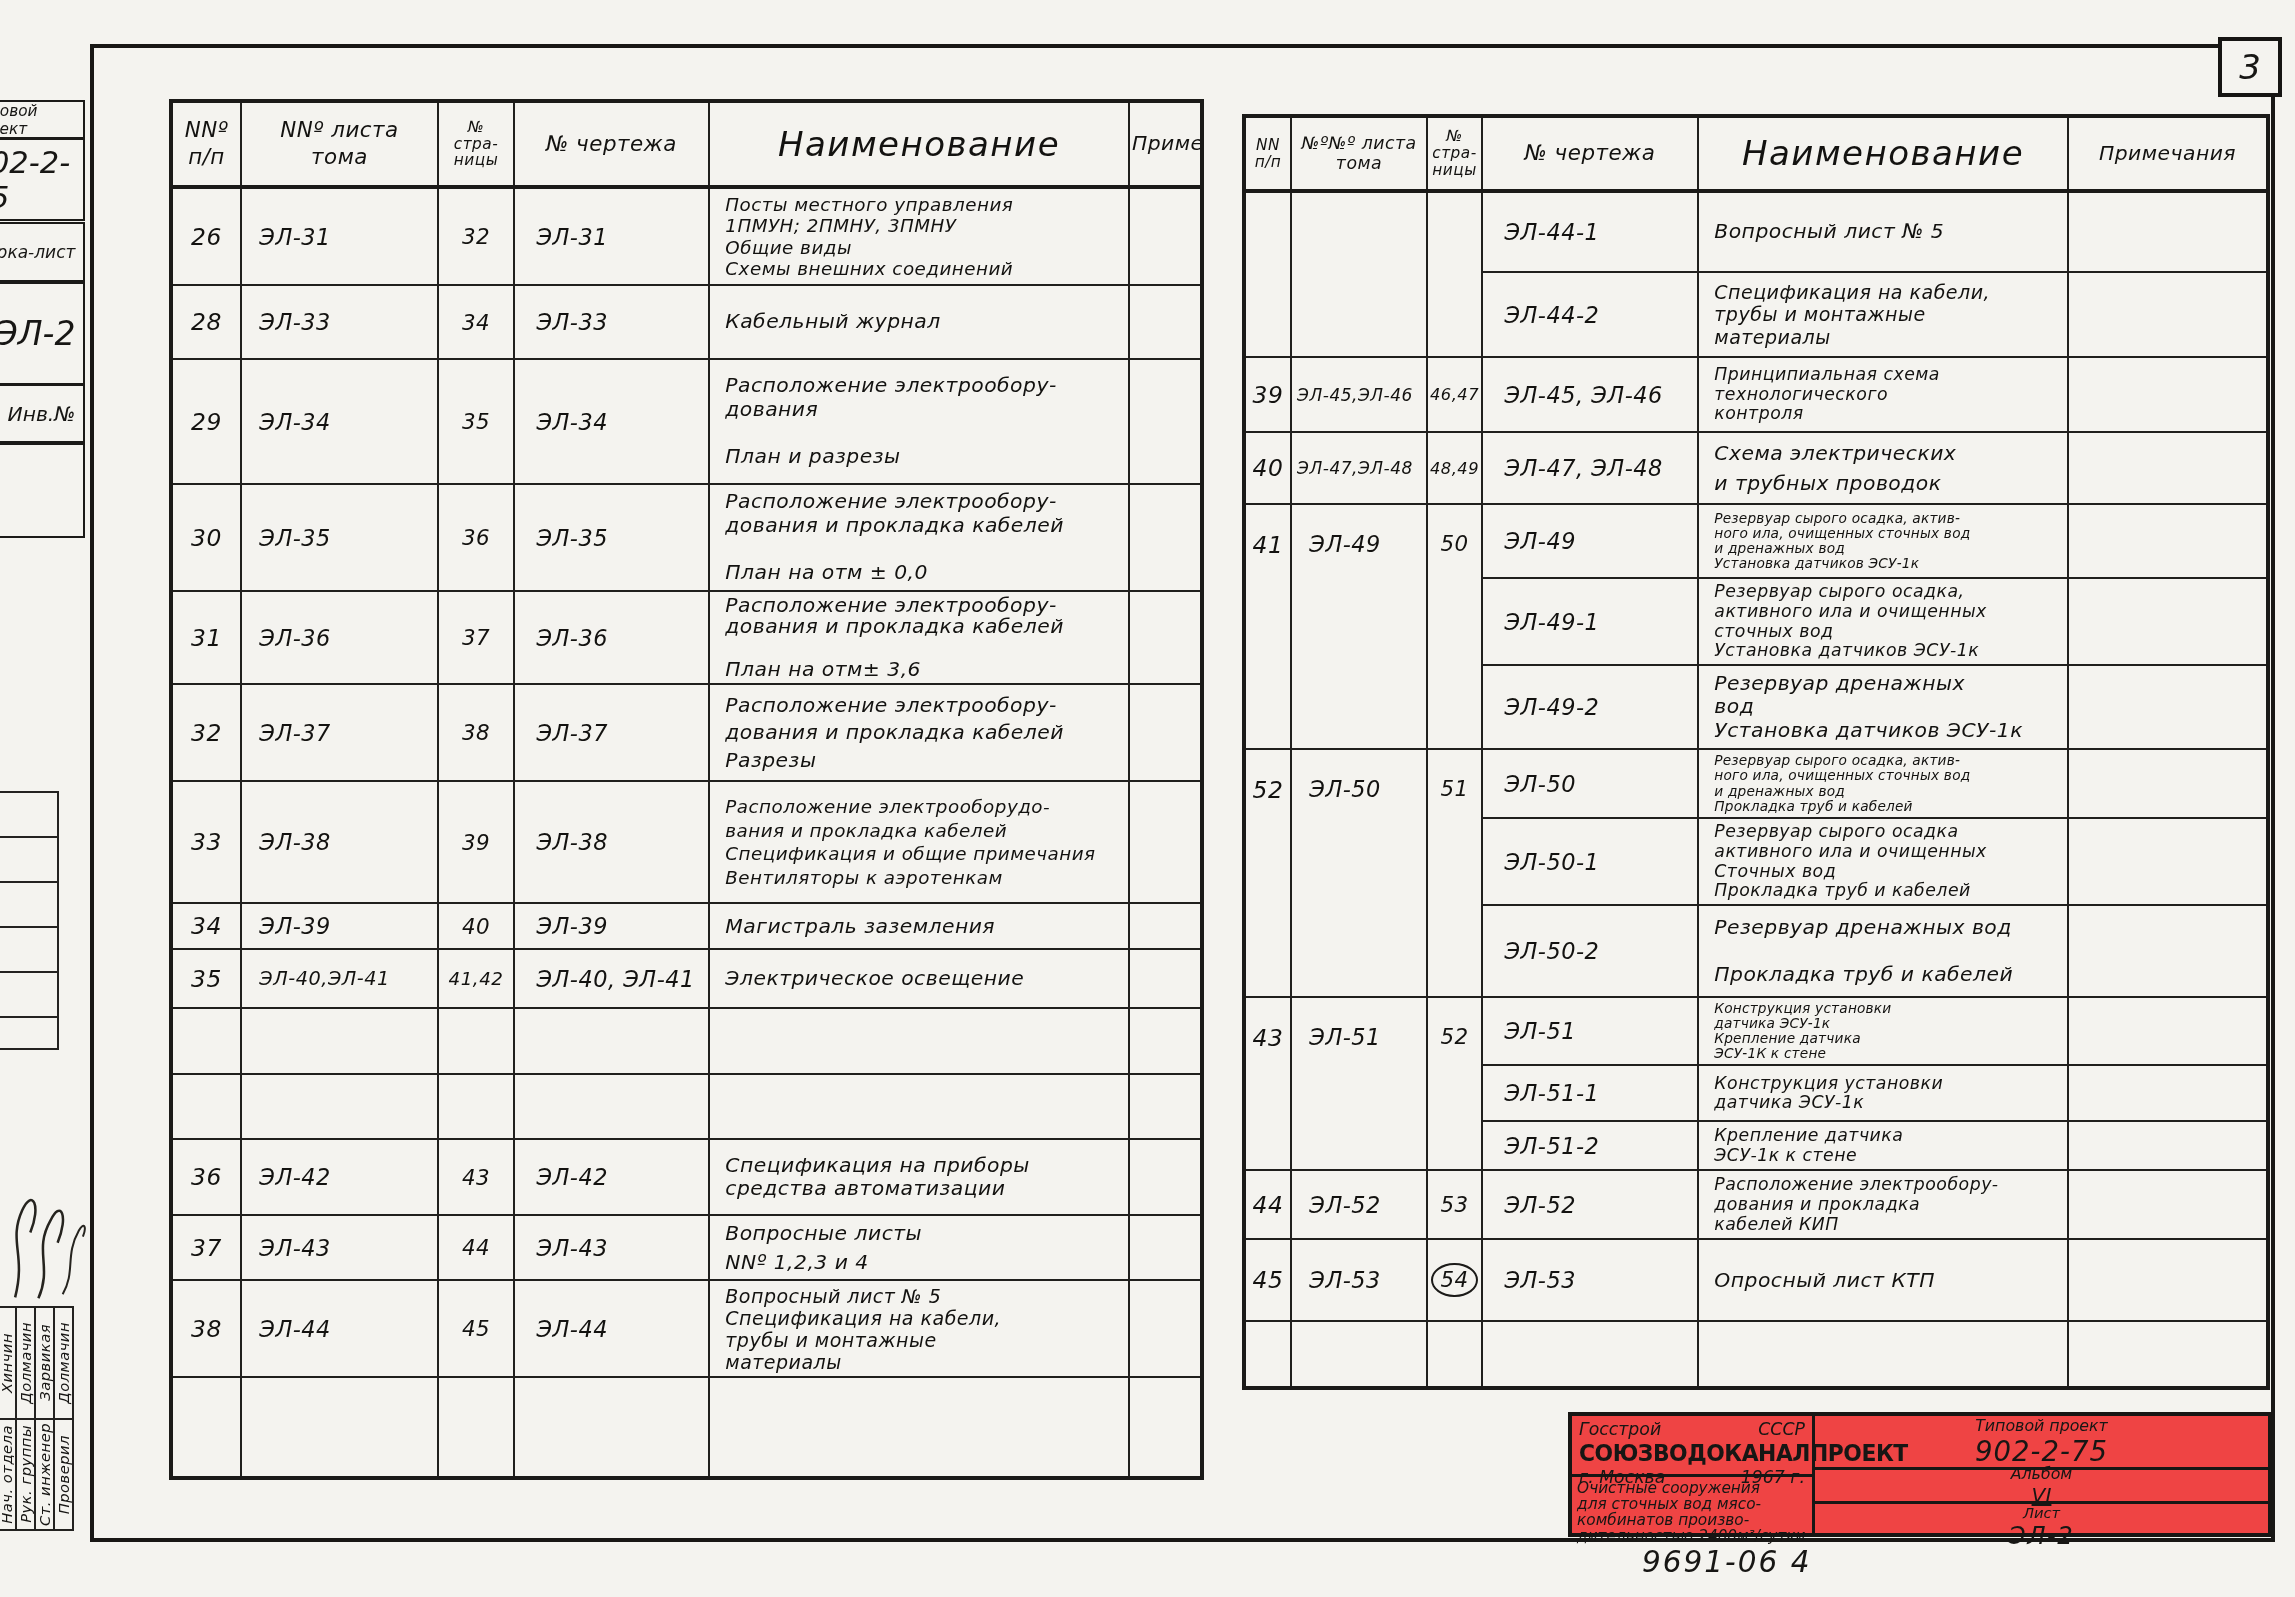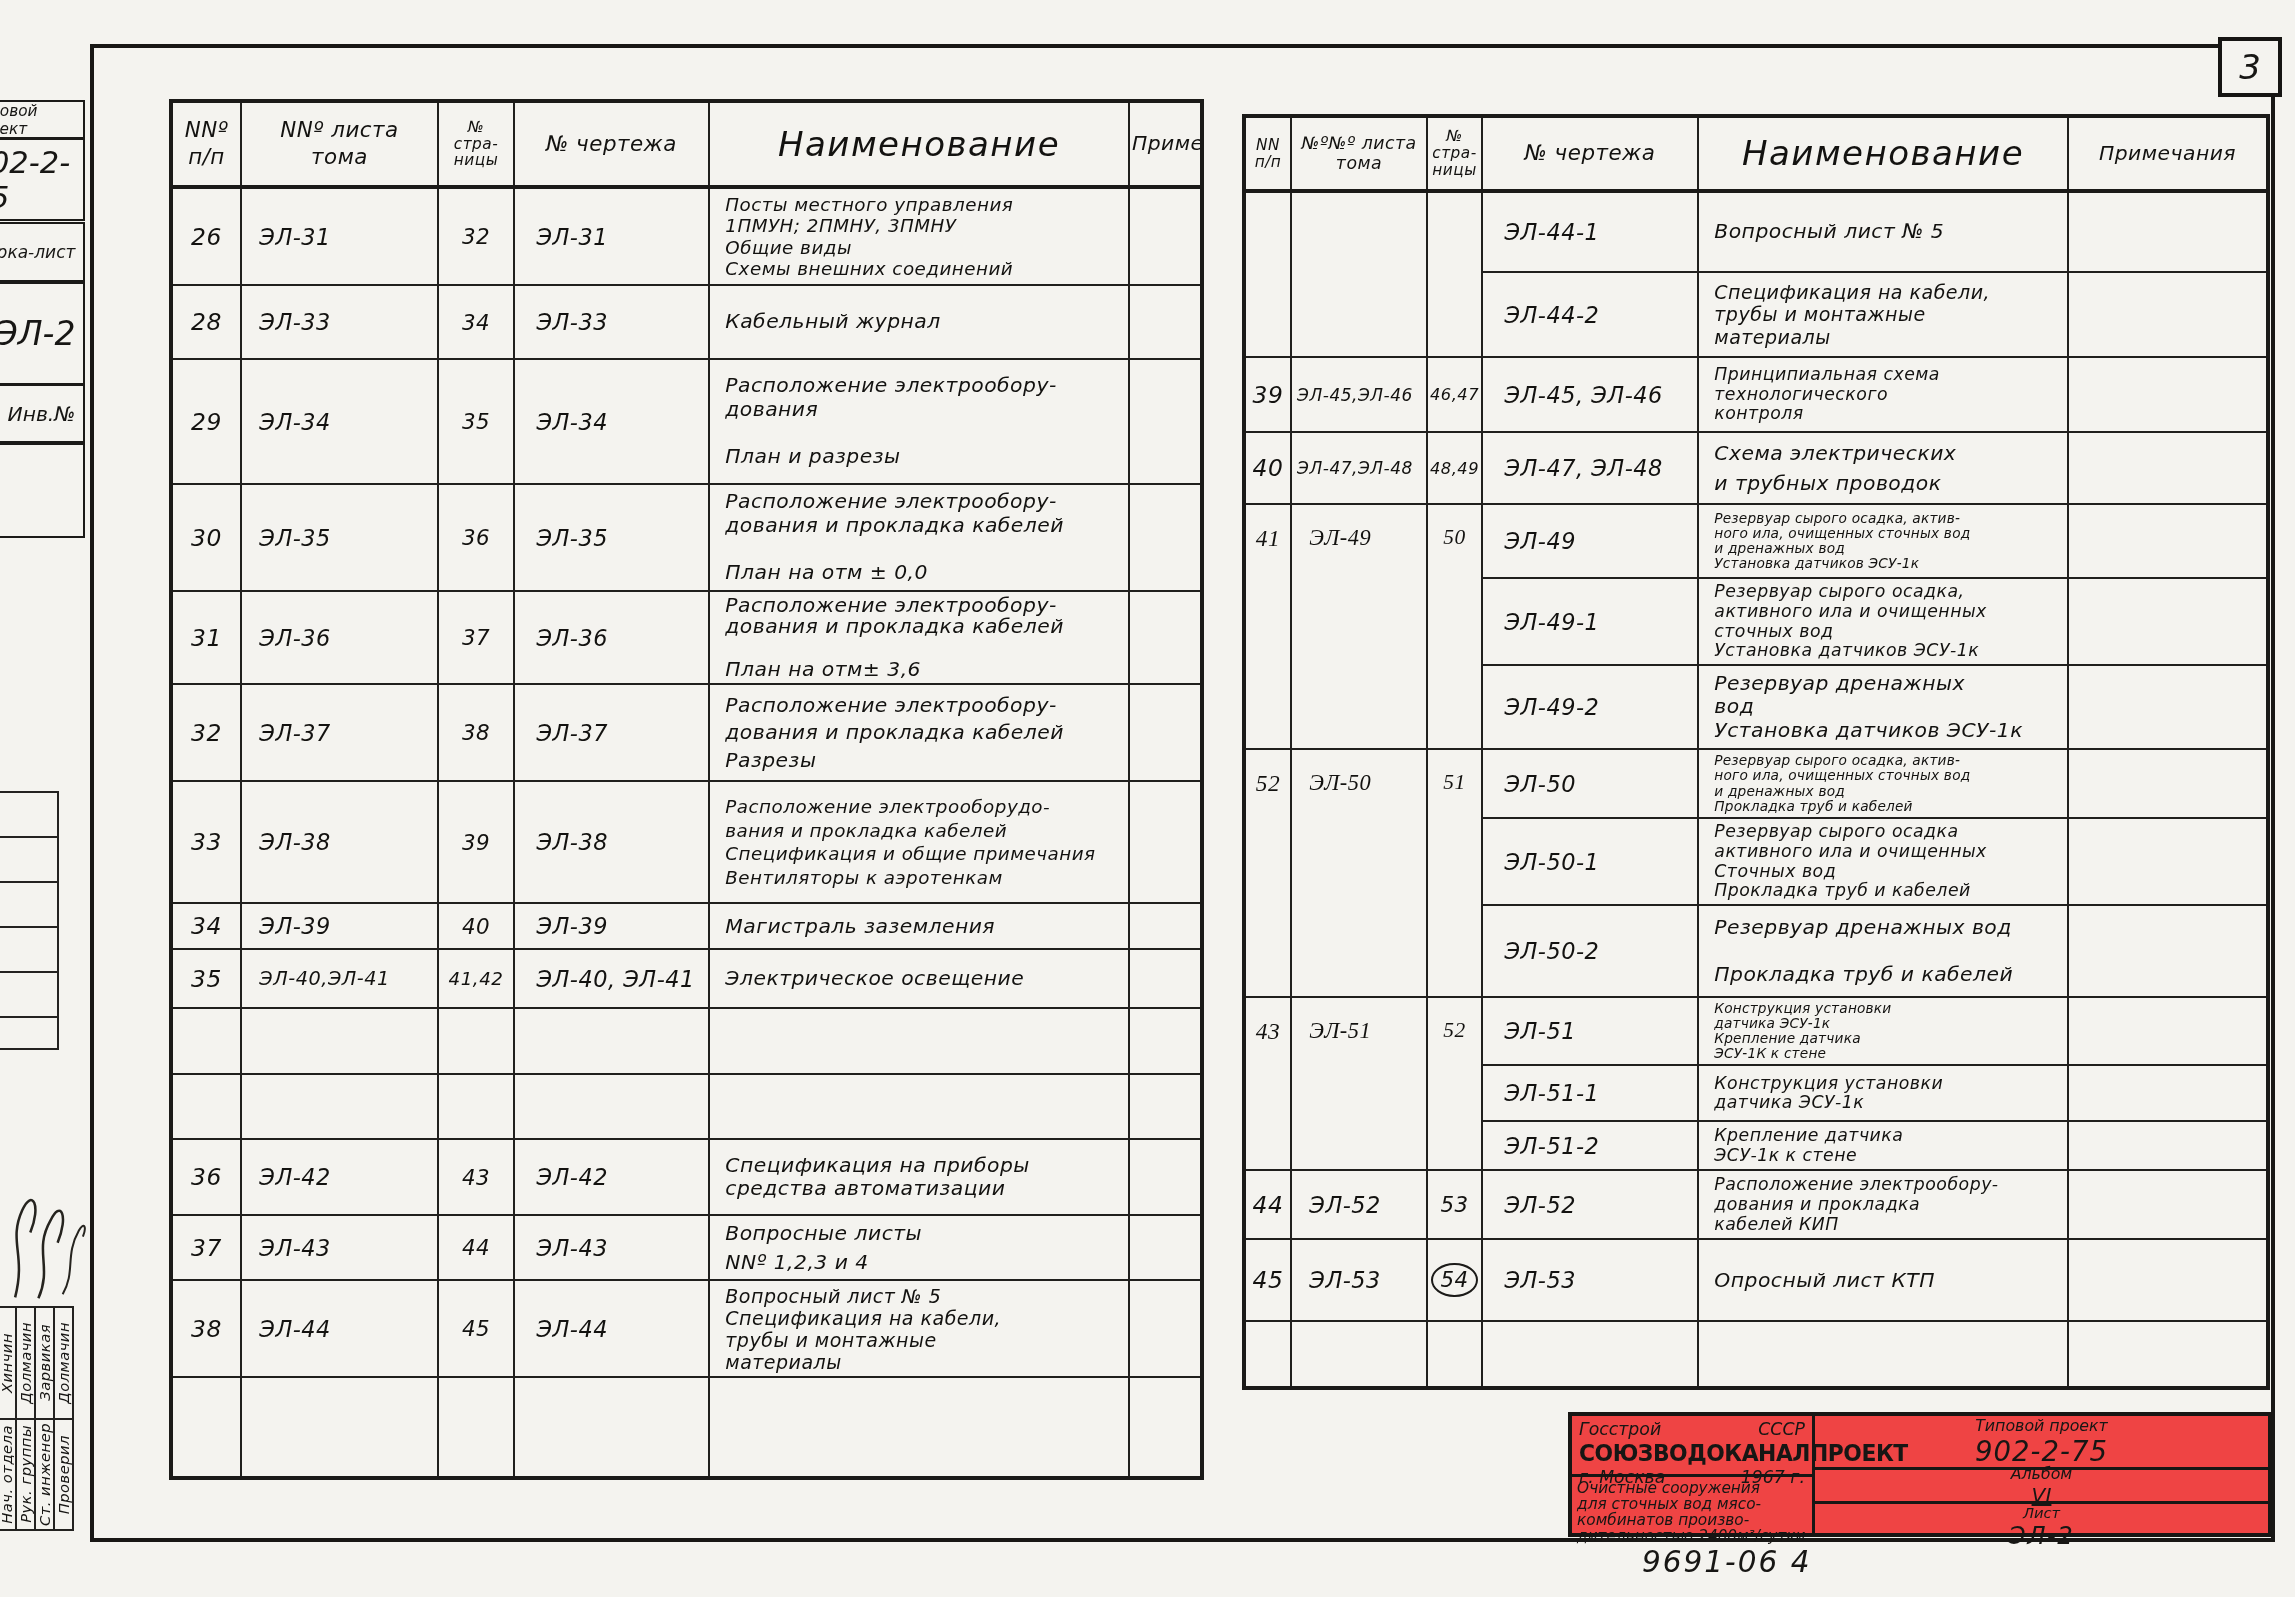--- a/index.html
+++ b/index.html
@@ -18,21 +18,21 @@
   td.hd.md{font-size:21.4px;}
   td.hd.sm3{font-size:15.3px;line-height:1.1;}
   tr.head td{border-bottom:4.1px solid #1b1a18;}
   td.cn{text-align:center;font-size:23.4px;}
   td.ct{padding-left:17.3px;font-size:22.4px;white-space:nowrap;}
   td.cp{text-align:center;font-size:21.4px;}
   td.cd{padding-left:21.4px;font-size:22.4px;white-space:nowrap;}
   td.nm{padding:3.1px 7.1px 3.1px 15.3px;font-size:20.3px;line-height:1.16;white-space:pre-line;}
   td.mdf{font-size:17.3px;line-height:1.14;}
   td.smf{font-size:13.7px;line-height:1.1;letter-spacing:0.2px;}
-  td.top{vertical-align:top;padding-top:20px;font-family:Liberation Serif, serif;}
+  td.top{vertical-align:top;padding-top:26px;}
   .circle{display:inline-block;border:2px solid #1b1a18;border-radius:50%;
           padding:2px 7.1px 3.1px 7.1px;}
   
   .mbox{position:absolute;left:-31.5px;width:116px;border:2.5px solid #1b1a18;
         display:flex;align-items:center;justify-content:flex-end;
         padding-right:7.1px;box-sizing:border-box;background:#f4f3ef;}
   .mstack{position:absolute;left:-31.5px;width:90px;border:2px solid #232220;
           box-sizing:border-box;}
   .mstack .row{height:43px;border-bottom:2px solid #232220;}
   .mstack .row:last-child{border-bottom:none;}

